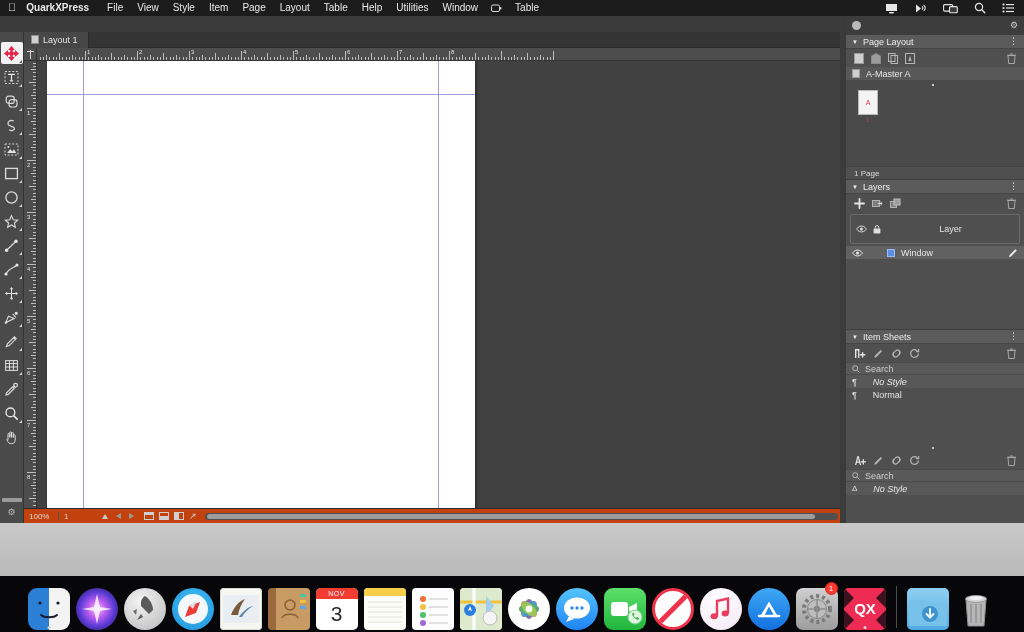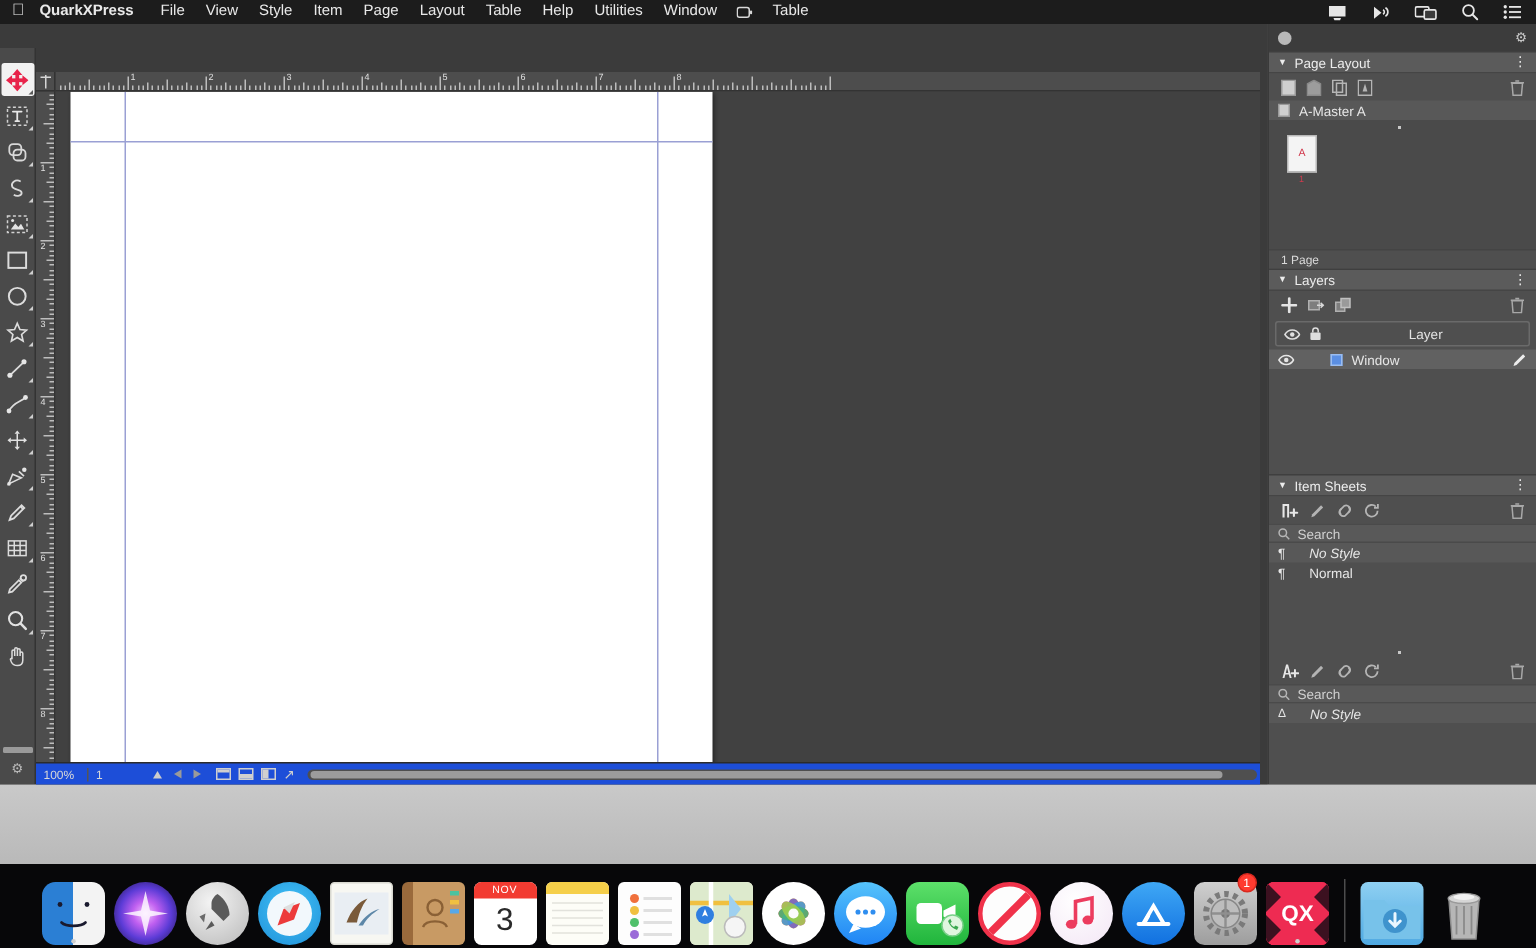--- a/index.html
+++ b/index.html
@@ -118,21 +118,21 @@
     background: #ffffff; box-shadow: 1px 1px 3px rgba(0,0,0,0.45);
   }
   .mguide { position: absolute; background: #9aa0d4; }
   #page .mg-left  { left: 36px; top: 0; width: 1px; height: 100%; }
   #page .mg-right { left: 391px; top: 0; width: 1px; height: 100%; }
   #page .mg-top   { left: 0; top: 33px; width: 100%; height: 1px; }
 
   
   #docstatus {
     position: absolute; left: 0; bottom: 0; width: 100%; height: 15px;
-    background: #1d4ed8; border-top: 1px solid #2b2b2b;
+    background: #c2410c; border-top: 1px solid #2b2b2b;
     display: flex; align-items: center; font-size: 8px; color: #d8d8d8; z-index: 5;
   }
   #docstatus .zoom { width: 34px; padding-left: 5px; }
   #docstatus .pg   { width: 38px; padding-left: 5px; border-left: 1px solid #555; }
   #docstatus .navs { display: flex; align-items: center; gap: 8px; padding: 0 6px; }
   #docstatus .viewmodes { display: flex; align-items: center; gap: 5px; padding-left: 4px; }
   .vmbtn { width: 10px; height: 8px; border: 1px solid #cfcfcf; position: relative; }
   .vmbtn.a::after { content:''; position:absolute; left:0; top:0; right:0; height:2px; background:#cfcfcf; }
   .vmbtn.b::after { content:''; position:absolute; left:0; bottom:0; right:0; height:3px; background:#cfcfcf; }
   .vmbtn.c::after { content:''; position:absolute; left:0; top:0; bottom:0; width:4px; background:#cfcfcf; }
@@ -188,21 +188,21 @@
   }
   .pthumb-num { position: absolute; left: 20px; top: 37px; font-size: 6px; color: #d13b4e; }
   .pcount { height: 13px; display: flex; align-items: center; padding: 0 8px; font-size: 8px; color: #dadada;
             border-top: 1px solid #444; background: #4f4f4f; }
   .searchrow {
     height: 13px; display: flex; align-items: center; gap: 5px; padding: 0 6px;
     background: #595959; border-top: 1px solid #4a4a4a; border-bottom: 1px solid #4a4a4a;
     font-size: 9px; color: #cfcfcf;
   }
   .colhdr {
-    height: 17px; margin: 2px 4px; border: 1px solid #6a6a6a; border-radius: 2px;
+    height: 30px; margin: 2px 4px; border: 1px solid #6a6a6a; border-radius: 2px;
     display: flex; align-items: center; gap: 6px; padding: 0 5px; font-size: 9px;
   }
   .swatch { width: 8px; height: 8px; background: #5b8fe3; border: 1px solid #9bbdf0; }
   .emptyfill { background: #4f4f4f; }
 
   
   #desktop {
     position: absolute; left: 0; top: 523px; width: 1024px; height: 53px;
     background: linear-gradient(180deg, #c9c9c9 0%, #b9b9b9 100%);
   }
@@ -285,20 +285,26 @@
           <rect x="4" y="4.4" width="8" height="1.2" fill="#e6e6e6"></rect>
         <circle cx="1.5" cy="8.5" r="1.1" fill="#e6e6e6"></circle>
           <rect x="4" y="7.9" width="8" height="1.2" fill="#e6e6e6"></rect>
       </svg>
     </span>
   </div>
 
   <div id="appwin">
 
 
+    <div id="tabstrip">
+      <div class="tab">
+        <span class="tabicon"></span>
+        <span>Layout 1</span>
+      </div>
+    </div>
 
     <div id="toolbar">
       <div class="tool sel">
         <svg width="15" height="15" viewBox="0 0 15 15">
             <g stroke="#e8234a" stroke-width="1.3" fill="#e8234a">
           <path d="M7.5 1l2 2.4h-4z"></path>
               <path d="M7.5 14l-2-2.4h4z"></path>
               <path d="M1 7.5l2.4-2v4z"></path>
               <path d="M14 7.5l-2.4 2v-4z"></path>
           <rect x="6.9" y="3.2" width="1.2" height="8.6"></rect>

